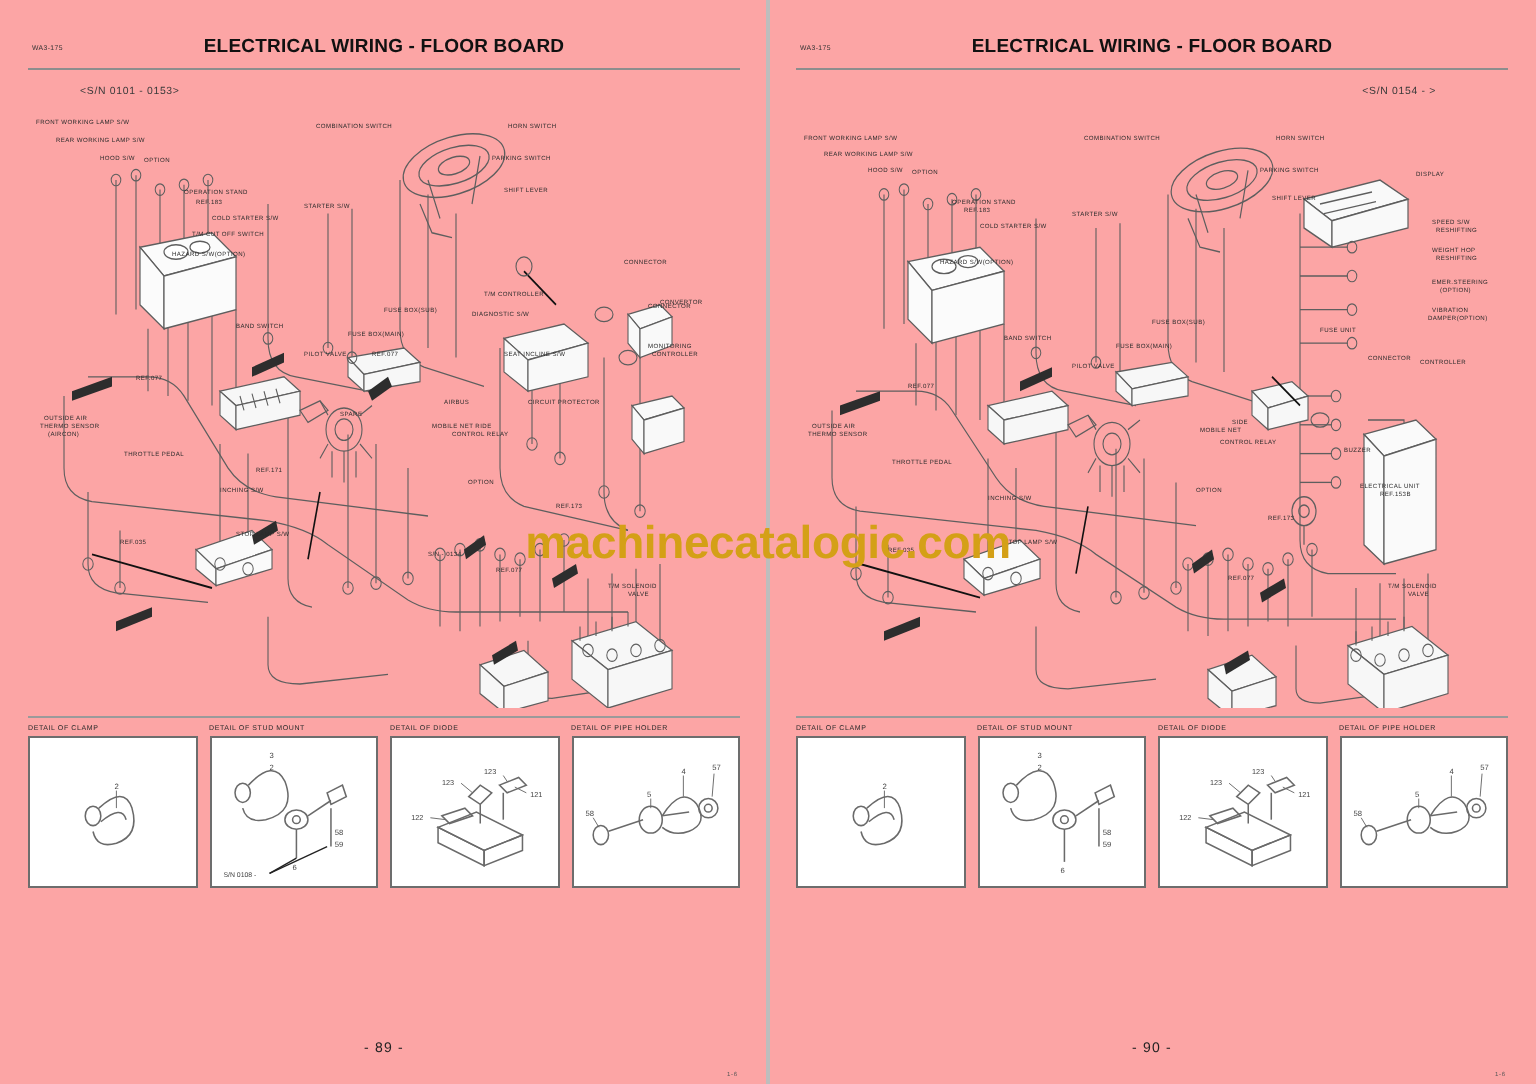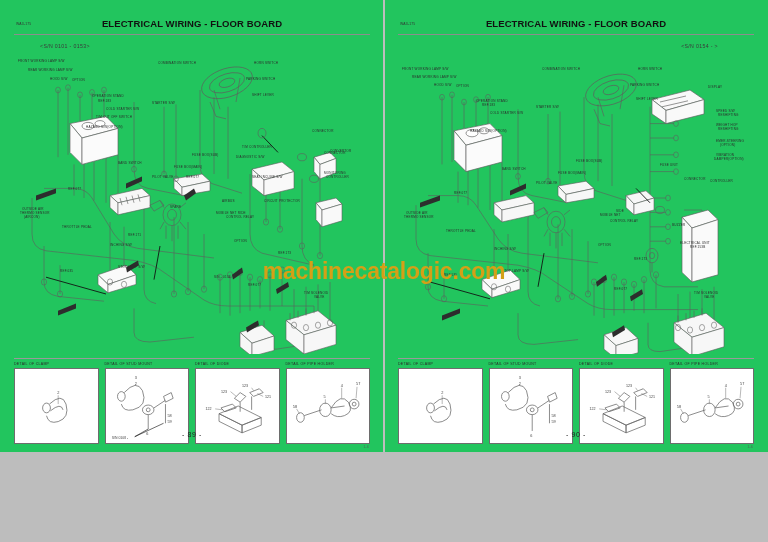--- a/index.html
+++ b/index.html
@@ -14,22 +14,22 @@
     position: relative;
     width: 768px; height: 542px;
     background: #bdbdbd;
     display: flex;
     justify-content: center;
     align-items: flex-start;
     gap: 0px;
   }
   .page {
     position: relative;
-    width: 384px; height: 452px;
-    background: #22c55e;
+    width: 384px; height: 542px;
+    background: #fca5a5;
     overflow: hidden;
   }
   .page-inner {
     position: absolute;
     left: 14px; right: 14px; top: 18px; bottom: 10px;
   }
 
   
   .hdr { position: relative; height: 22px; }
   .model-code {

